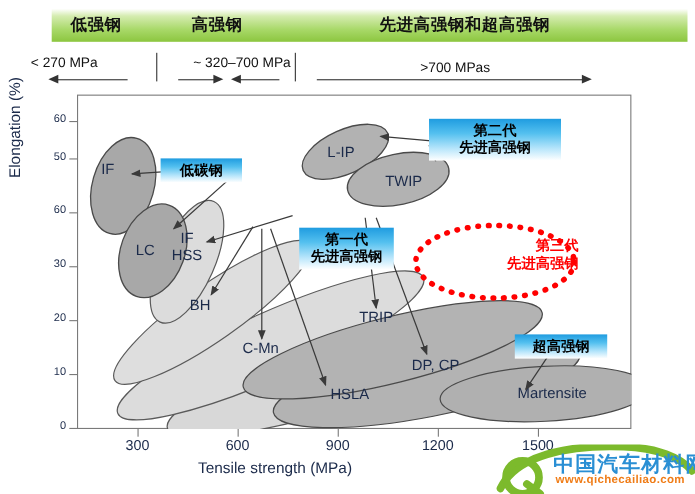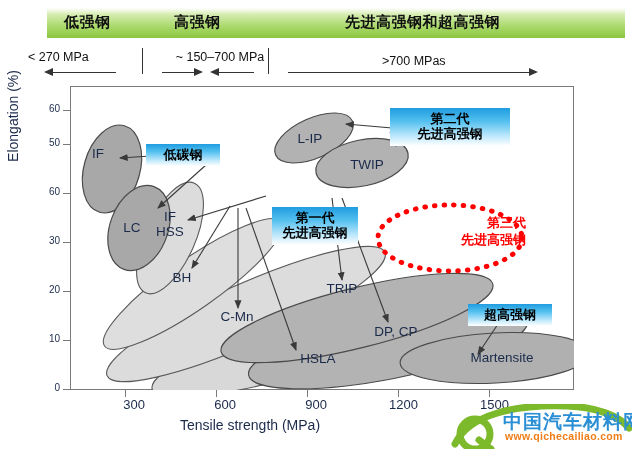--- a/index.html
+++ b/index.html
@@ -43,21 +43,21 @@
     border:1.4px solid #7a7a7a;background:#fff;box-sizing:border-box;}
 
   
   .ylab{position:absolute;left:-33px;top:108px;transform:rotate(-90deg);
     transform-origin:center;font-size:14px;color:#1b2a4a;white-space:nowrap;}
   .xlab{position:absolute;left:180px;top:417px;font-size:14px;color:#1b2a4a;
     white-space:nowrap;}
   .ytick{position:absolute;font-size:10px;color:#1b2a4a;text-align:right;
     width:26px;}
   .ytickmark{position:absolute;left:63px;width:7px;height:1.4px;background:#7a7a7a;}
-  .xtick{position:absolute;font-size:13px;color:#1b2a4a;text-align:right;
+  .xtick{position:absolute;font-size:13px;color:#1b2a4a;text-align:center;
     width:40px;}
   .xtickmark{position:absolute;top:390px;width:1.4px;height:7px;background:#7a7a7a;}
 
   
   #chart{position:absolute;left:70px;top:86px;}
 
   .elab{font-family:"Liberation Sans",sans-serif;font-size:13.5px;fill:#1b2a4a;}
 
   
   .bbox{position:absolute;
@@ -86,21 +86,21 @@
 <body>
 
 <div id="root">
 
   <div class="greenbar"></div>
   <div class="cat" id="cat0">低强钢</div>
   <div class="cat" id="cat1">高强钢</div>
   <div class="cat" id="cat2">先进高强钢和超高强钢</div>
 
   <div class="rng" id="rng0">&lt; 270 MPa</div>
-  <div class="rng" id="rng1">~ 150–700 MPa</div>
+  <div class="rng" id="rng1">~ 320–700 MPa</div>
   <div class="rng" id="rng2">&gt;700 MPas</div>
 
   <div class="vsep" id="vs0"></div>
   <div class="vsep" id="vs1"></div>
 
   <div class="axline" id="al0"></div>
   <div class="arw arw-l" id="ar0"></div>
   <div class="axline" id="al1"></div>
   <div class="arw arw-r" id="ar1"></div>
   <div class="axline" id="al2"></div>

